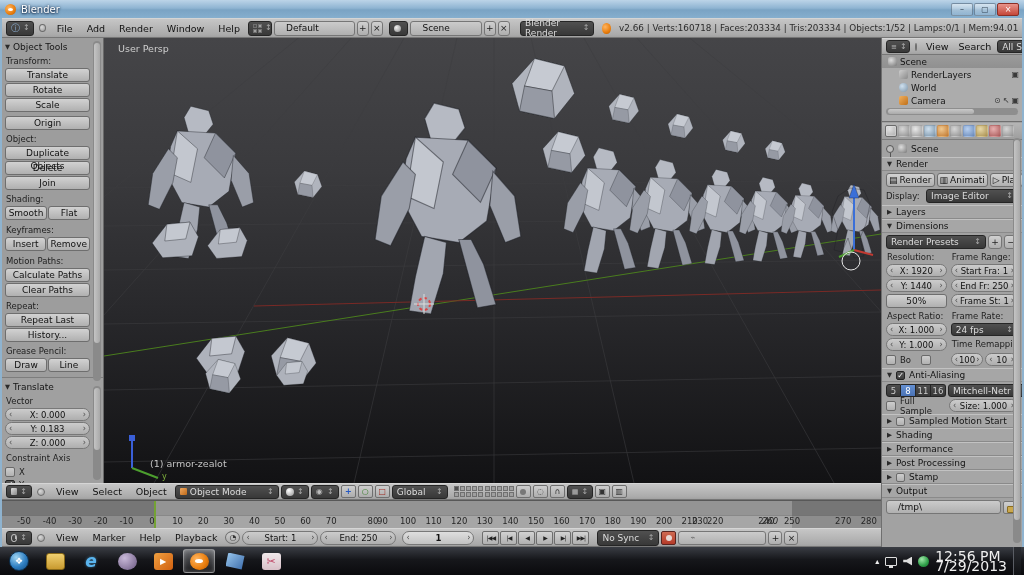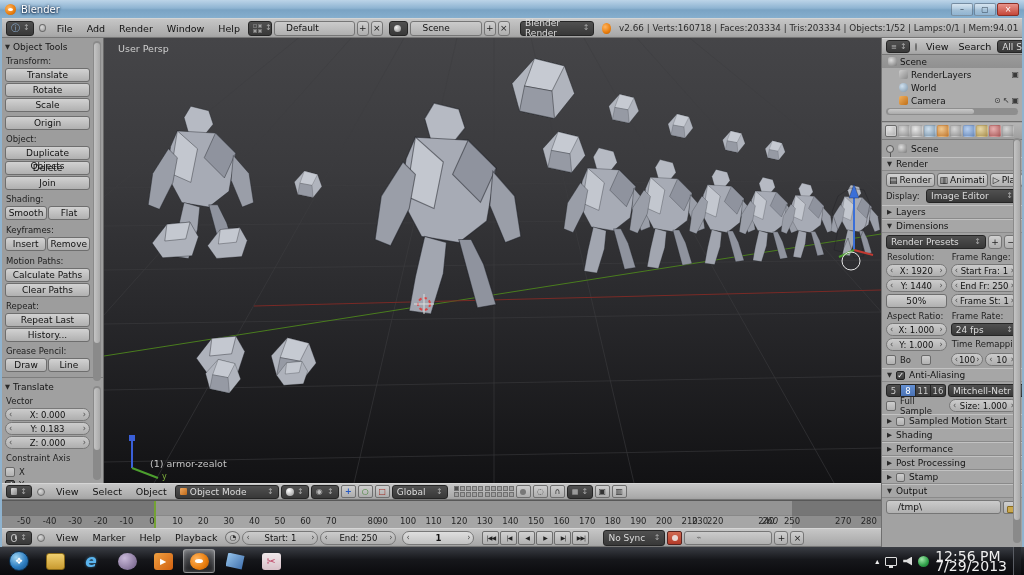--- a/index.html
+++ b/index.html
@@ -498,21 +498,21 @@
               <span class="arr">›</span>
             </span>
           <span style="display:flex;gap:1px;margin-left:6px">
             <span class="pbtn">|◀◀</span>
             <span class="pbtn">|◀</span>
             <span class="pbtn">◀</span>
             <span class="pbtn">▶</span>
             <span class="pbtn">▶|</span>
             <span class="pbtn">▶▶|</span>
           </span>
-          <span class="dd" style="width:62px;height:16px;margin-left:12px">
+          <span class="dd" style="width:62px;height:16px;margin-left:6px">
               <span>No Sync</span>
               <span class="ud">↕</span>
             </span>
           <span class="recbtn">
               <b></b>
             </span>
           <span class="wfield" style="width:88px;height:14px">
               <span style="color:#666;font-size:8px">⌁</span>
             </span>
           <span class="sqbtn" style="width:14px;height:14px">+</span>

